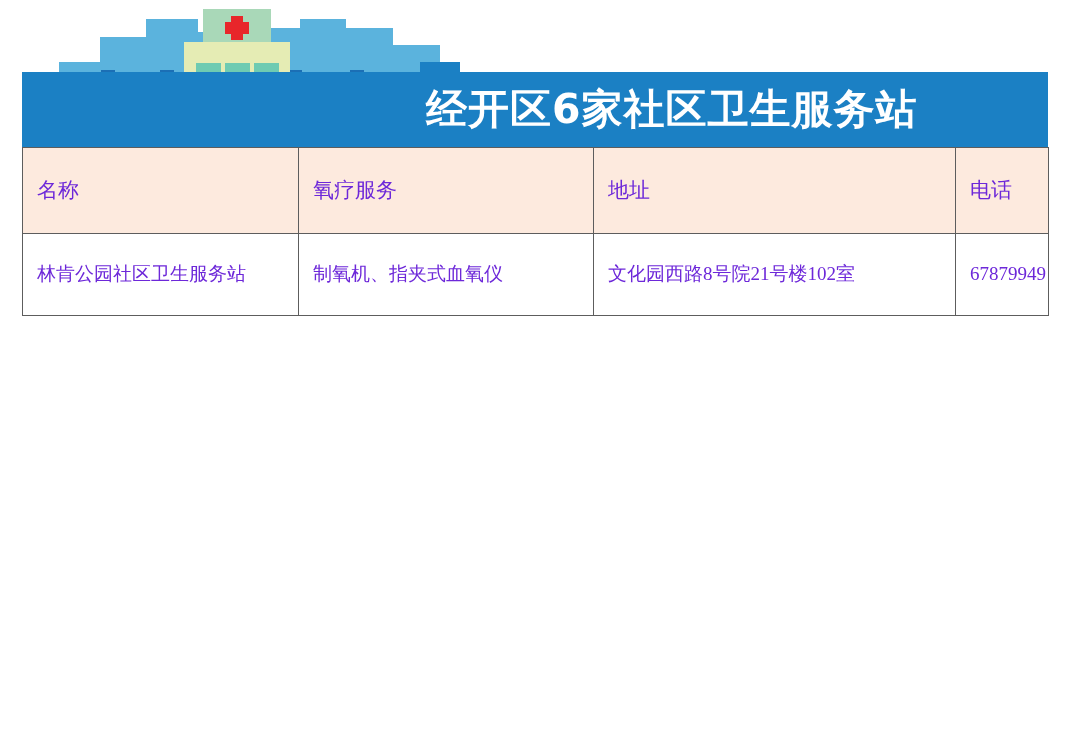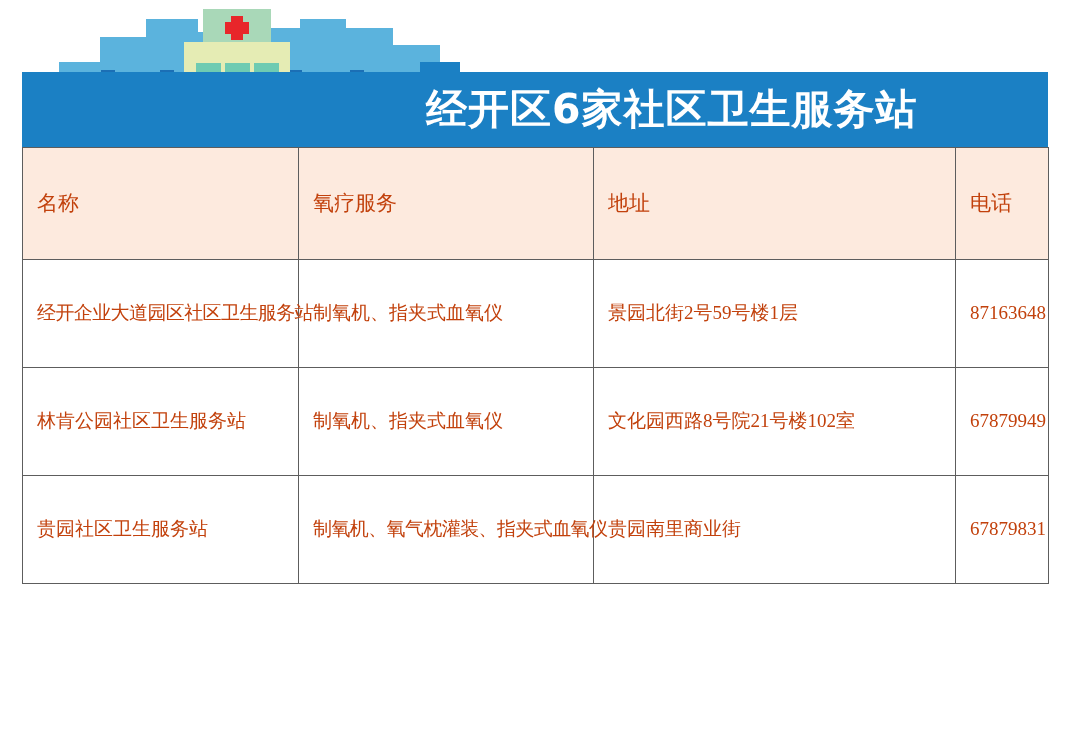--- a/index.html
+++ b/index.html
@@ -78,25 +78,25 @@
   #data-table {
     position: absolute;
     left: 22px;
     top: 147px;
     width: 1026px;
     border-collapse: collapse;
     table-layout: fixed;
   }
   #data-table td, #data-table th {
     border: 1px solid #5d5d5d;
-    padding: 13px 14px;
+    padding: 0 14px;
     text-align: left;
     vertical-align: middle;
     font-size: 19px;
-    color: #c2410c;
+    color: #6d28d9;
     font-family: "Liberation Serif", "DejaVu Serif", serif;
     line-height: 1.3;
   }
   #data-table thead th {
     background: #fdeade;
     height: 85px;
     font-weight: normal;
     font-size: 21px;
   }
   #data-table tbody td {
@@ -217,33 +217,21 @@
     <thead>
       <tr>
         <th>名称</th>
         <th>氧疗服务</th>
         <th>地址</th>
         <th class="cell-phone">电话</th>
       </tr>
     </thead>
     <tbody>
       <tr>
-        <td class="cell-name tight">经开企业大道园区社区卫生服务站</td>
-        <td class="cell-oxygen">制氧机、指夹式血氧仪</td>
-        <td class="cell-addr">景园北街2号59号楼1层</td>
-        <td class="cell-phone">87163648</td>
-      </tr>
-      <tr>
         <td class="cell-name">林肯公园社区卫生服务站</td>
         <td class="cell-oxygen">制氧机、指夹式血氧仪</td>
         <td class="cell-addr">文化园西路8号院21号楼102室</td>
         <td class="cell-phone">67879949</td>
       </tr>
-      <tr>
-        <td class="cell-name">贵园社区卫生服务站</td>
-        <td class="cell-oxygen tight">制氧机、氧气枕灌装、指夹式血氧仪</td>
-        <td class="cell-addr">贵园南里商业街</td>
-        <td class="cell-phone">67879831</td>
-      </tr>
     </tbody>
   </table>
 
 </div>
 
 </body></html>

